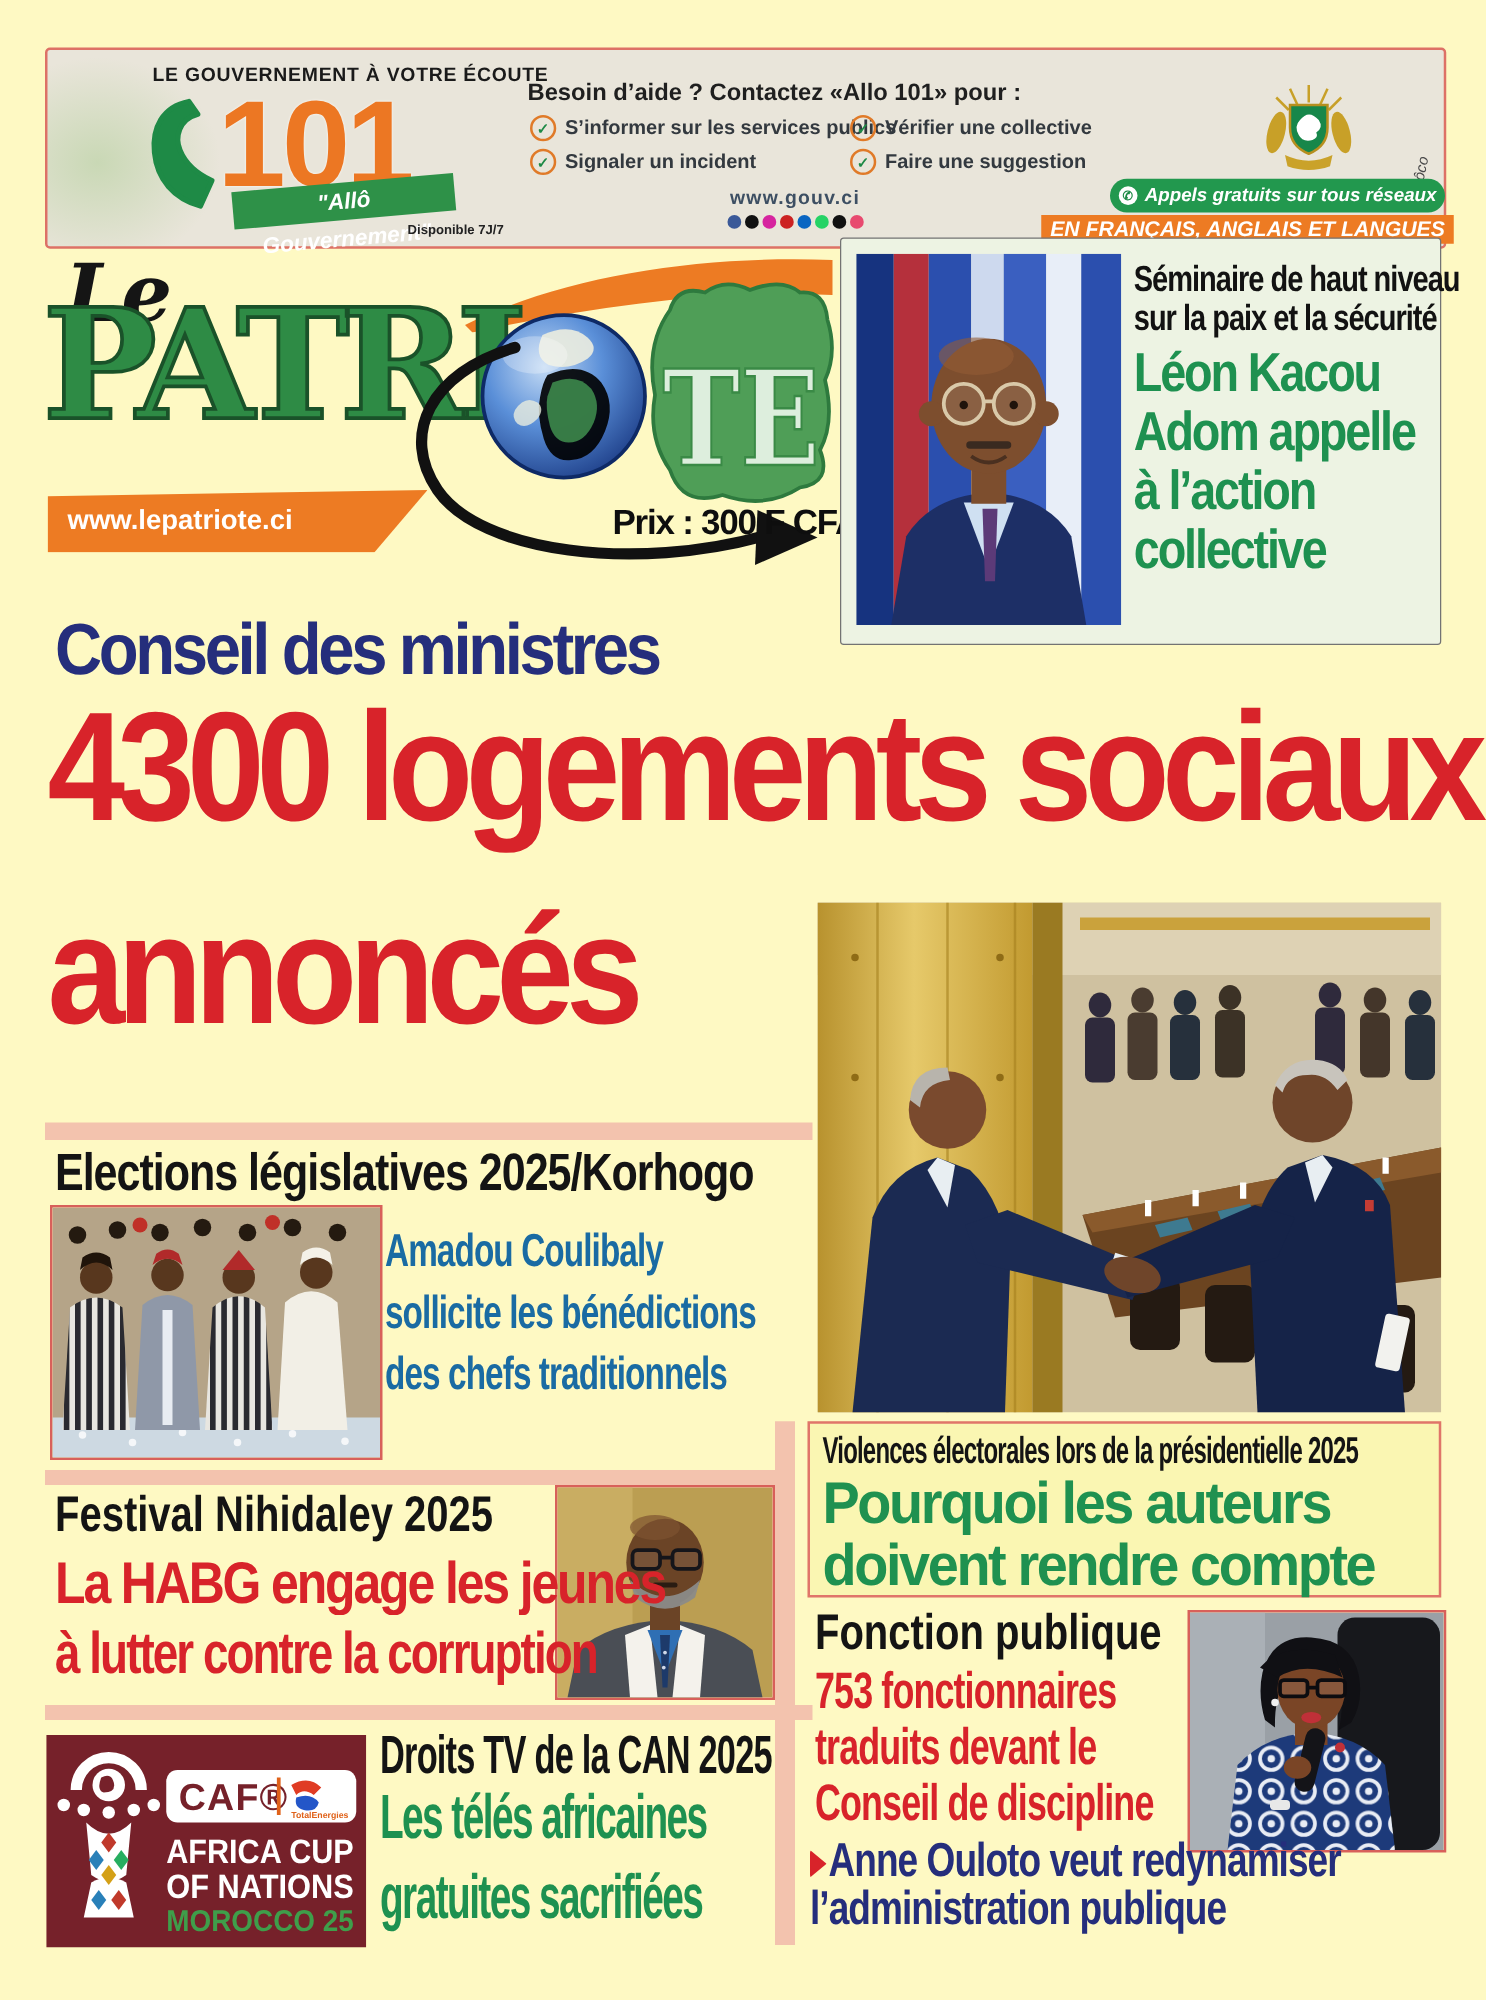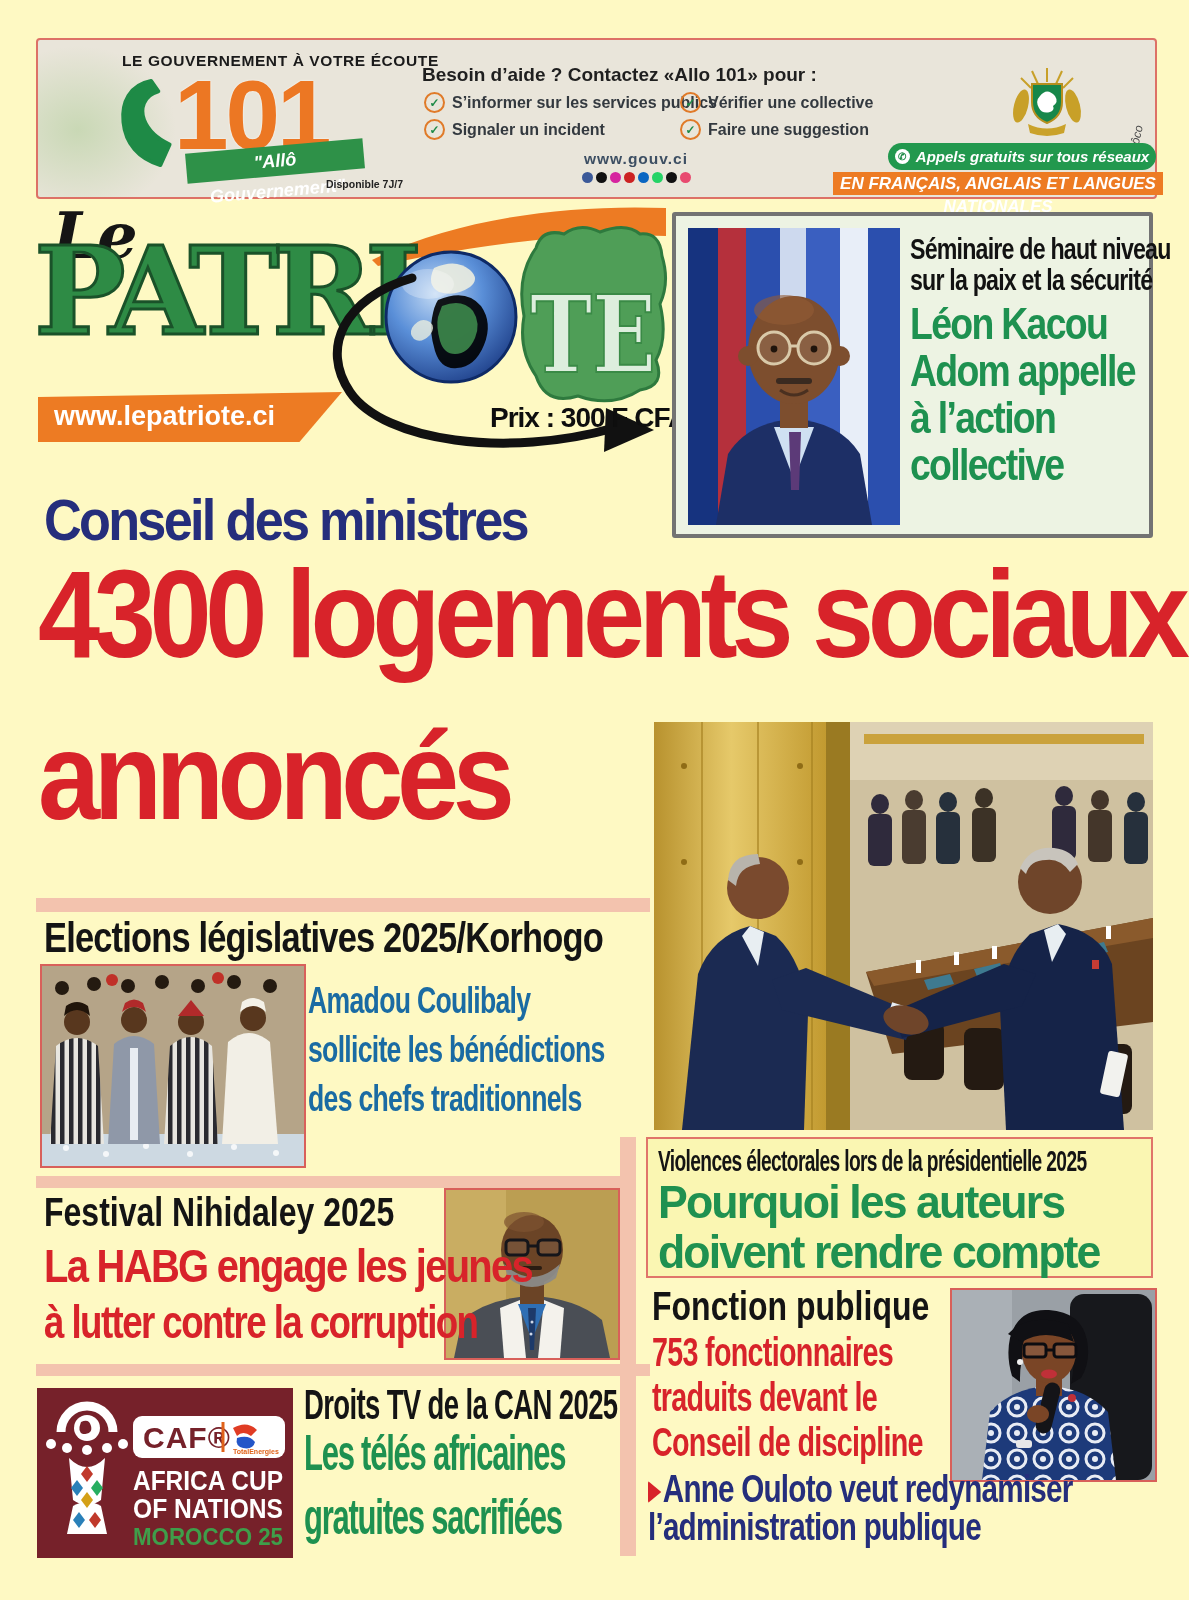--- a/index.html
+++ b/index.html
@@ -36,31 +36,31 @@
       font-style:italic;font-weight:bold;font-size:17px;line-height:23px;text-align:center;}
   .gov-sign{left:1084px;top:92px;font-size:12px;font-style:italic;color:#4a4a4a;transform:rotate(-78deg);}
 
   
   .mast-le{left:52px;top:198px;font-family:"DejaVu Serif",serif;font-style:italic;font-weight:bold;
       font-size:64px;color:#151515;}
   .mast-patri{left:34px;top:224px;font-family:"DejaVu Serif",serif;font-weight:bold;font-size:122px;
       line-height:1.1;color:#2e8b45;letter-spacing:-8px;-webkit-text-stroke:3px #1a5229;}
   .mast-band{left:38px;top:392px;width:304px;height:50px;background:#ed7b23;
       clip-path:polygon(0 10%,100% 0,86% 100%,0 100%);}
-  .mast-site{left:16px;top:0;font-size:27px;font-weight:bold;color:#fff;line-height:48px;}
+  .mast-site{left:16px;top:0;font-size:22px;font-weight:bold;color:#fff;line-height:48px;}
   .mast-price{left:490px;top:402px;font-size:28px;font-weight:bold;color:#0e0e0e;letter-spacing:-1px;}
   .date-bar{left:36px;top:444px;width:614px;height:34px;background:#ccd9e8;border:1px solid #8494a6;
       border-bottom:3px solid #2f3e52;}
   .date-left{left:10px;top:3px;font-size:23px;font-weight:bold;color:#0c0c0c;letter-spacing:-1px;}
   .date-left sup{font-size:13px;}
   .date-right{right:10px;top:3px;position:absolute;font-size:23px;font-weight:bold;color:#0c0c0c;letter-spacing:-1px;}
 
   
-  .seminar-box{left:672px;top:212px;width:481px;height:326px;background:#edf3e3;
-      border:4px solid #737373;border-radius:3px;box-sizing:border-box;}
+  .seminar-box{left:672px;top:190px;width:481px;height:326px;background:#edf3e3;
+      border:1px solid #737373;border-radius:3px;box-sizing:border-box;}
   .seminar-kicker div{font-size:29px;line-height:31px;font-weight:bold;color:#121212;
       transform:scaleX(.8);transform-origin:left top;white-space:nowrap;letter-spacing:-1px;}
   .seminar-hl div{font-size:44px;line-height:47px;font-weight:bold;color:#1e9150;
       transform:scaleX(.85);transform-origin:left top;white-space:nowrap;letter-spacing:-2px;}
 
   
   .main-kicker{left:44px;top:486px;font-size:58px;color:#252e7c;transform:scaleX(.9);letter-spacing:-3px;}
   .mega{color:#d8232a;font-size:124px;line-height:1;font-weight:bold;letter-spacing:-7px;
       transform:scaleX(.9);transform-origin:left top;white-space:nowrap;}
 

